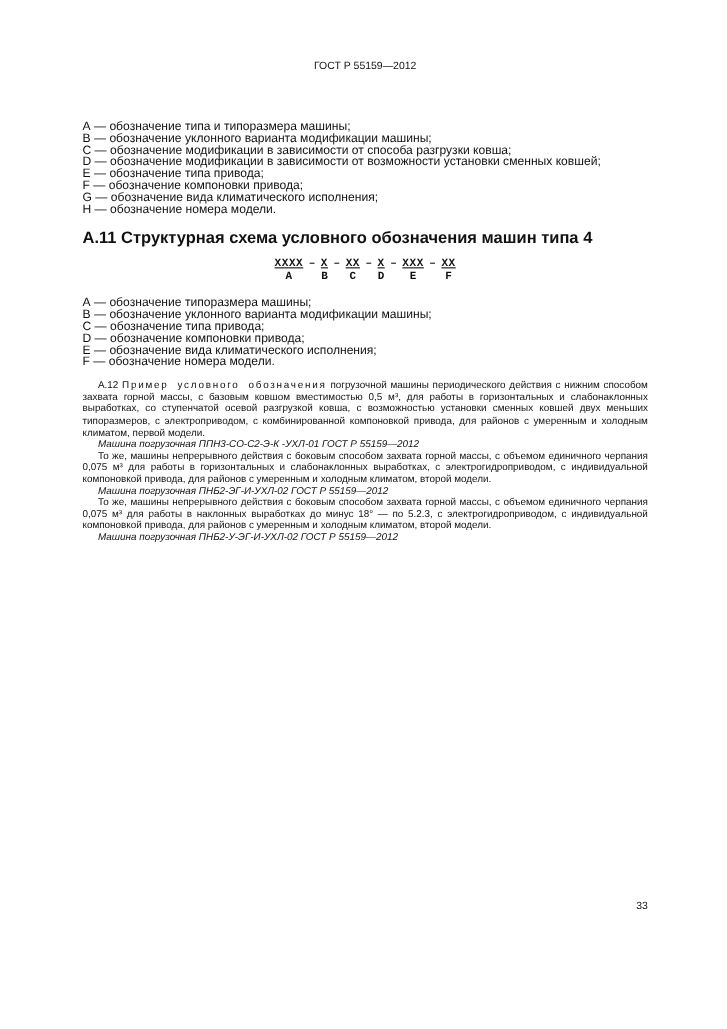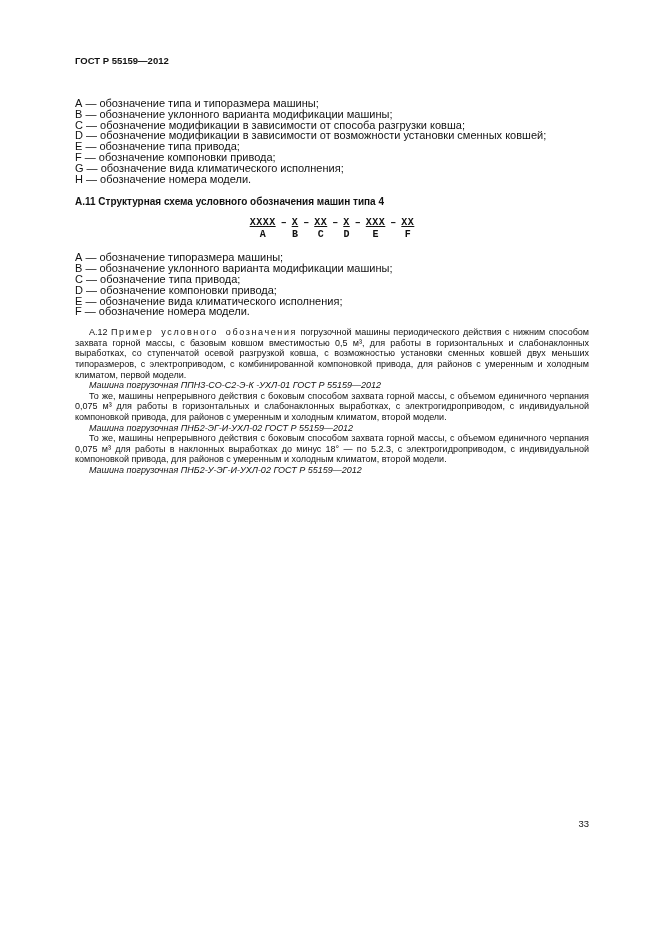--- a/index.html
+++ b/index.html
@@ -11,29 +11,29 @@
     font-family:"Liberation Sans", sans-serif;
     color:#111;
     overflow:hidden;
   }
   .content {
     position:absolute;
     left:75px; top:55px;
     width:514px;
   }
   .doc-header {
-    text-align:left;
+    text-align:center;
     font-size:9.5px;
-    font-weight:bold;
-    margin-bottom:32px;
+    font-weight:normal;
+    margin-bottom:44px;
   }
   .legend { font-size:11px; line-height:10.8px; }
   .legend-item { white-space:nowrap; }
   .section-title {
-    font-size:10px;
+    font-size:15px;
     font-weight:bold;
     margin:12px 0 10px 0;
   }
   .formula {
     display:flex;
     justify-content:center;
     align-items:flex-start;
     gap:5px;
     margin:10px 0 12px 0;
     font-size:10px;

